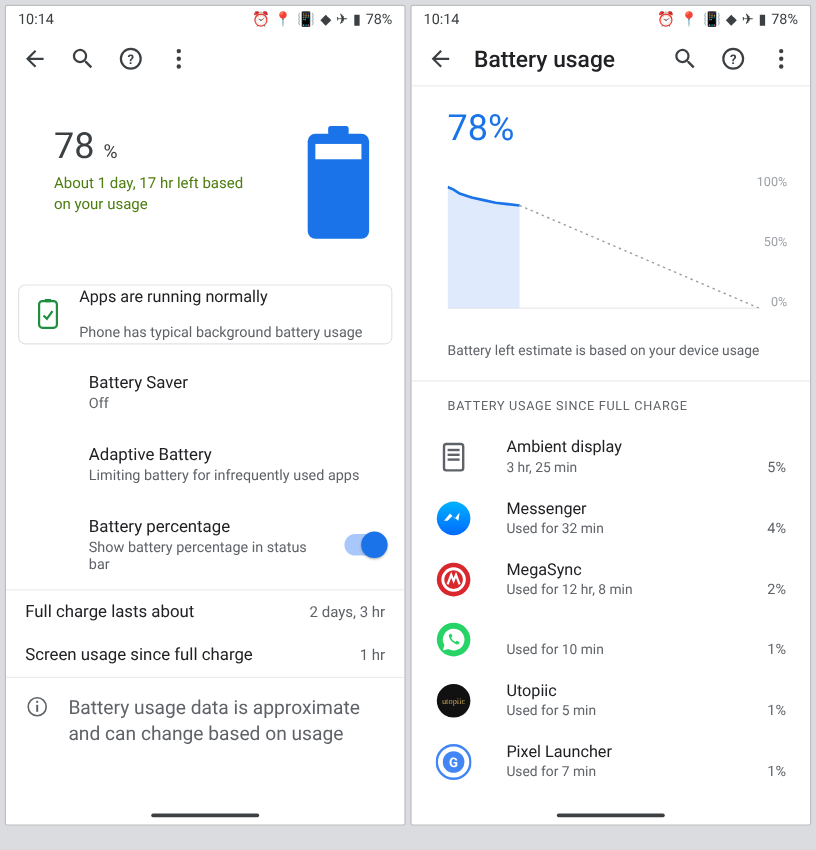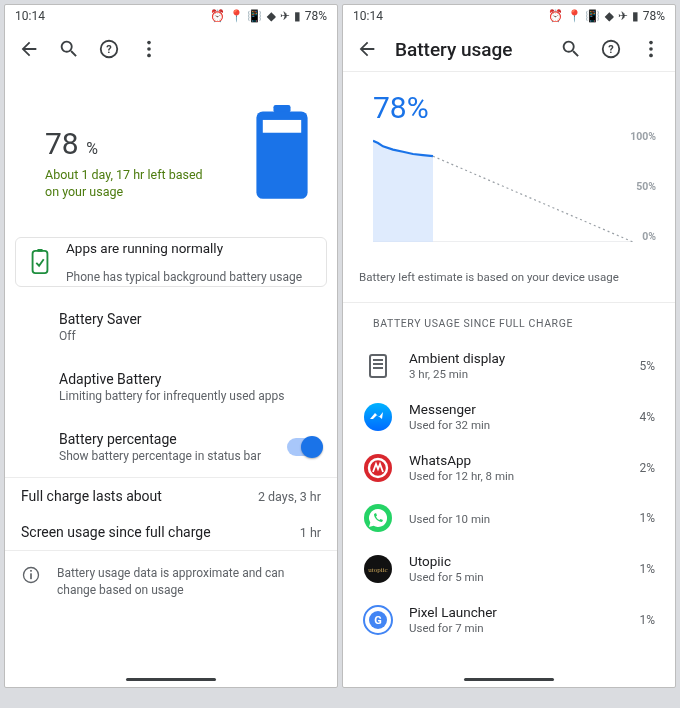--- a/index.html
+++ b/index.html
@@ -44,64 +44,64 @@
     align-items: center;
     padding: 0 12px;
     gap: 16px;
   }
   .appbar .title { font-size: 19px; font-weight: 500; flex: 1; }
   .appbar .iconbtn { width: 24px; height: 24px; display: flex; align-items: center; justify-content: center; color: #3c4043; }
   .iconbtn svg { width: 22px; height: 22px; }
   .divider { border-top: 1px solid #ececec; }
   .scroll { flex: 1; overflow: hidden; }
   
-  .hero { display: flex; align-items: flex-end; padding: 34px 20px 26px 40px; }
+  .hero { display: flex; align-items: flex-start; padding: 34px 20px 26px 40px; }
   .hero .txt { flex: 1; }
   .hero .pct { font-size: 30px; font-weight: 400; color: #3c4043; }
   .hero .pct .sign { font-size: 16px; }
   .hero .sub { font-size: 12.5px; color: #4d7c0f; margin-top: 6px; line-height: 1.35; max-width: 160px; }
   .batsvg { width: 70px; height: 96px; }
   
   .card {
     margin: 10px 10px;
     border: 1px solid #e3e3e3;
     border-radius: 6px;
     display: flex;
     align-items: center;
     padding: 2px 14px;
     gap: 16px;
   }
   .card .ci { width: 20px; height: 26px; }
   .card .ct { font-size: 13.5px; color: #202124; }
   .card .cs { font-size: 12px; color: #5f6368; margin-top: 14px; }
   
-  .row { display: flex; align-items: center; padding: 14px 16px 14px 54px; gap: 12px; }
+  .row { display: flex; align-items: center; padding: 14px 16px 14px 69px; gap: 12px; }
   .row .lab { font-size: 14px; color: #202124; }
   .row .sub { font-size: 12px; color: #5f6368; margin-top: 2px; }
   .row .val { font-size: 12.5px; color: #5f6368; margin-left: auto; }
   .row .main { flex: 1; }
   .row.tight { padding-top: 10px; padding-bottom: 10px; }
   
   .switch { width: 34px; height: 18px; position: relative; }
   .switch .track { position: absolute; inset: 0; border-radius: 10px; background: #a8c7fa; }
   .switch .thumb { position: absolute; right: -2px; top: -2px; width: 22px; height: 22px; border-radius: 50%; background: #1a73e8; box-shadow: 0 1px 2px rgba(0,0,0,.3); }
   
   .footnote { display: flex; gap: 16px; padding: 14px 16px; }
   .footnote .i { width: 20px; height: 20px; color: #5f6368; flex-shrink: 0; }
-  .footnote .t { font-size: 12px; color: #5f6368; line-height: 1.4; }
+  .footnote .t { font-size: 16px; color: #5f6368; line-height: 1.4; }
   
   .navpill { position: absolute; bottom: 6px; left: 50%; transform: translateX(-50%); width: 90px; height: 3px; background: #3c4043; border-radius: 2px; }
   
   .bigpct { font-size: 30px; color: #1a73e8; padding: 18px 0 6px 30px; font-weight: 400; }
-  .chartwrap { position: relative; height: 118px; margin: 1px 20px 6px 30px; font-weight: bold; }
+  .chartwrap { position: relative; height: 118px; margin: 16px 20px 6px 30px; }
   .chartwrap .ylabel { position: absolute; right: -1px; font-size: 10.5px; color: #9aa0a6; }
   .xlabels { display: flex; justify-content: space-between; margin: 4px 22px 0 30px; font-size: 11.5px; color: #5f6368; }
-  .chartnote { font-size: 11.5px; color: #5f6368; padding: 14px 16px 18px 16px; }
+  .chartnote { font-size: 11.5px; color: #5f6368; padding: 14px 16px 18px 30px; }
   .listhdr { font-size: 10.5px; letter-spacing: .6px; color: #5f6368; padding: 14px 16px 10px 30px; }
-  .appitem { display: flex; align-items: center; padding: 10px 20px 10px 20px; gap: 16px; }
+  .appitem { display: flex; align-items: flex-end; padding: 10px 20px 10px 20px; gap: 29px; }
   .appicon { width: 30px; height: 30px; border-radius: 50%; display: flex; align-items: center; justify-content: center; flex-shrink: 0; }
   .appitem .amain { flex: 1; }
   .appitem .alab { font-size: 13.5px; color: #202124; }
   .appitem .asub { font-size: 11.5px; color: #5f6368; margin-top: 1px; }
   .appitem .apct { font-size: 12px; color: #5f6368; }
 </style>
 </head>
 <body>
 
 <div class="phone">
@@ -316,21 +316,21 @@
         </div>
         <div class="appitem">
           <div class="appicon">
             <svg viewBox="0 0 30 30">
               <circle cx="15" cy="15" r="14" fill="#d9272e"></circle>
               <circle cx="15" cy="15" r="9" fill="none" stroke="#fff" stroke-width="2.4"></circle>
               <path d="M10 19l3-8 2 5 2-5 3 8" fill="none" stroke="#fff" stroke-width="1.8"></path>
             </svg>
           </div>
           <div class="amain">
-            <div class="alab">WhatsApp</div>
+            <div class="alab">MegaSync</div>
             <div class="asub">Used for 12 hr, 8 min</div>
           </div>
           <div class="apct">2%</div>
         </div>
         <div class="appitem">
           <div class="appicon">
             <svg viewBox="0 0 30 30">
               <circle cx="15" cy="15" r="14" fill="#25D366"></circle>
               <path d="M15 6a9 9 0 00-7.7 13.6L6 24l4.6-1.2A9 9 0 1015 6z" fill="#fff"></path>
               <path d="M11 11c0 4 4 8 8 8l1-2-2.5-1-1 1c-1.5-.5-3-2-3.5-3.5l1-1-1-2.5-2 1z" fill="#25D366"></path>

